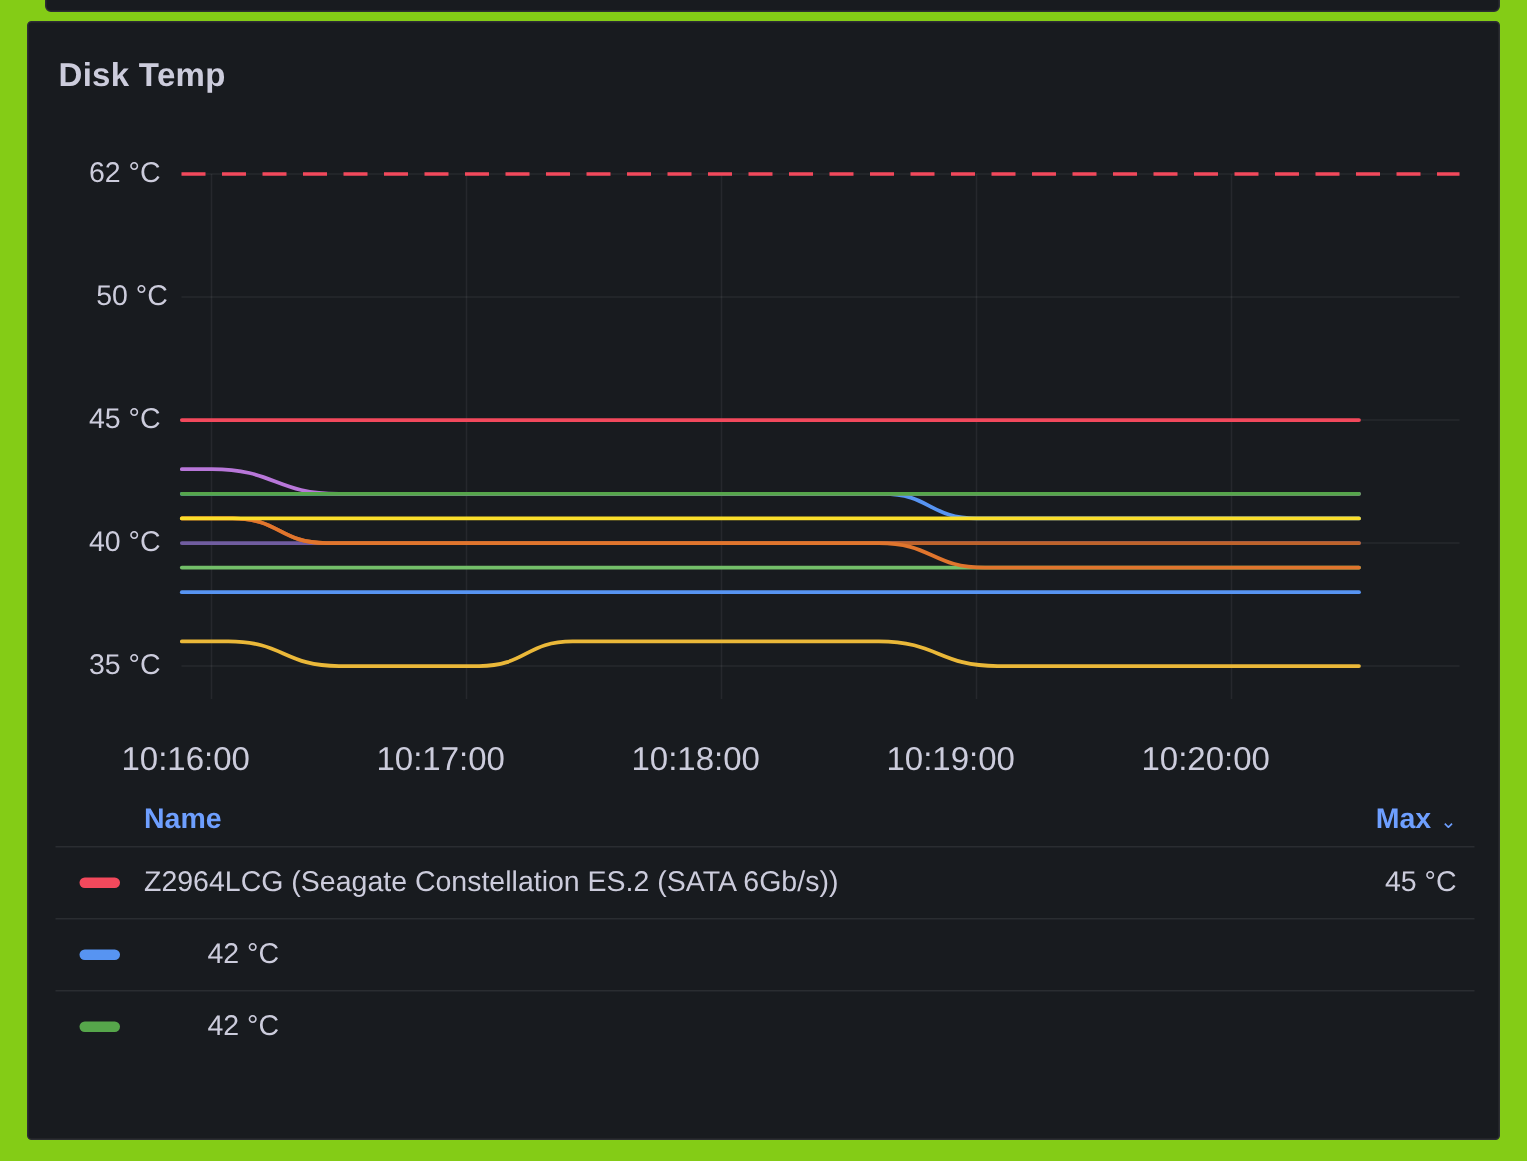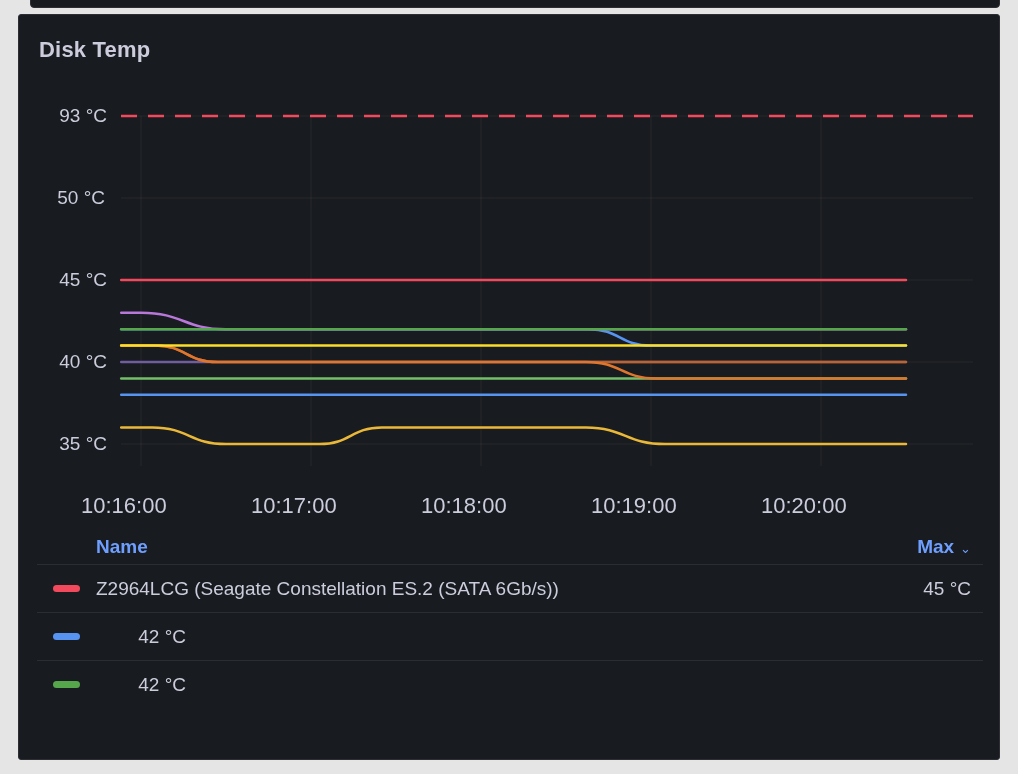--- a/index.html
+++ b/index.html
@@ -1,18 +1,18 @@
 <!DOCTYPE html>
 <html><head>
 <meta charset="utf-8">
 <style>
   * { margin:0; padding:0; box-sizing:border-box; }
   html,body { width:1018px; height:774px; background:#111217; overflow:hidden;
     font-family:"Liberation Sans", sans-serif; }
-  .page { position:relative; width:1018px; height:774px; background:#e5e5e5;text-decoration:underline; }
+  .page { position:relative; width:1018px; height:774px; background:#84cc16;text-decoration:underline; }
 
   .upper-panel-edge { position:absolute; left:30px; top:-10px; width:970px; height:18px;
     background:#181B1F; border:1px solid #2c2e33; border-radius:4px; }
 
   .panel { position:absolute; left:18px; top:14px; width:982px; height:746px;
     background:#181B1F; border:1px solid #2c2e33; border-radius:3px; }
 
   .panel-title { position:absolute; left:20px; top:22px; font-size:22px; font-weight:700;
     color:#CCCCDC; letter-spacing:0.2px; cursor:pointer; }
 
@@ -63,22 +63,22 @@
         <path d="M102.2,314.2 L569.7,314.2 C600.8,314.2 600.8,330.6 632.0,330.6 L887.0,330.6" fill="none" stroke="#5794F2" stroke-width="2.5" stroke-linecap="round"></path>
         <path d="M102.2,297.8 L122.0,297.8 C164.5,297.8 164.5,314.2 207.0,314.2 L887.0,314.2" fill="none" stroke="#B877D9" stroke-width="2.5" stroke-linecap="round"></path>
         <path d="M102.2,314.2 L887.0,314.2" fill="none" stroke="#56A64B" stroke-width="2.5" stroke-linecap="round"></path>
         <path d="M102.2,330.6 L887.0,330.6" fill="none" stroke="#FADE2A" stroke-width="2.5" stroke-linecap="round"></path>
         <path d="M102.2,379.8 L887.0,379.8" fill="none" stroke="#5794F2" stroke-width="2.5" stroke-linecap="round"></path>
         <path d="M102.2,412.6 L133.3,412.6 C170.2,412.6 170.2,429.0 207.0,429.0 L300.5,429.0 C331.7,429.0 331.7,412.6 362.8,412.6 L566.8,412.6 C606.5,412.6 606.5,429.0 646.2,429.0 L887.0,429.0" fill="none" stroke="#EAB839" stroke-width="2.5" stroke-linecap="round"></path>
         <path d="M102.2,265.0 L887.0,265.0" fill="none" stroke="#F2495C" stroke-width="2.5" stroke-linecap="round"></path>
       </svg>
 
     <div id="yticks">
-        <div class="y-tick" style="left: 26px; top: 89px;">93 °C</div>
-        <div class="y-tick" style="left: 24px; top: 171px;">50 °C</div>
+        <div class="y-tick" style="left: 26px; top: 89px;">62 °C</div>
+        <div class="y-tick" style="left: 38px; top: 171px; text-align: center;">50 °C</div>
         <div class="y-tick" style="left: 26px; top: 253px;">45 °C</div>
         <div class="y-tick" style="left: 26px; top: 335px;">40 °C</div>
         <div class="y-tick" style="left: 26px; top: 417px;">35 °C</div>
       </div>
     <div id="xticks">
         <div class="x-tick" style="left: 62px; top: 479px;">10:16:00</div>
         <div class="x-tick" style="left: 232px; top: 479px;">10:17:00</div>
         <div class="x-tick" style="left: 402px; top: 479px;">10:18:00</div>
         <div class="x-tick" style="left: 572px; top: 479px;">10:19:00</div>
         <div class="x-tick" style="left: 742px; top: 479px;">10:20:00</div>

